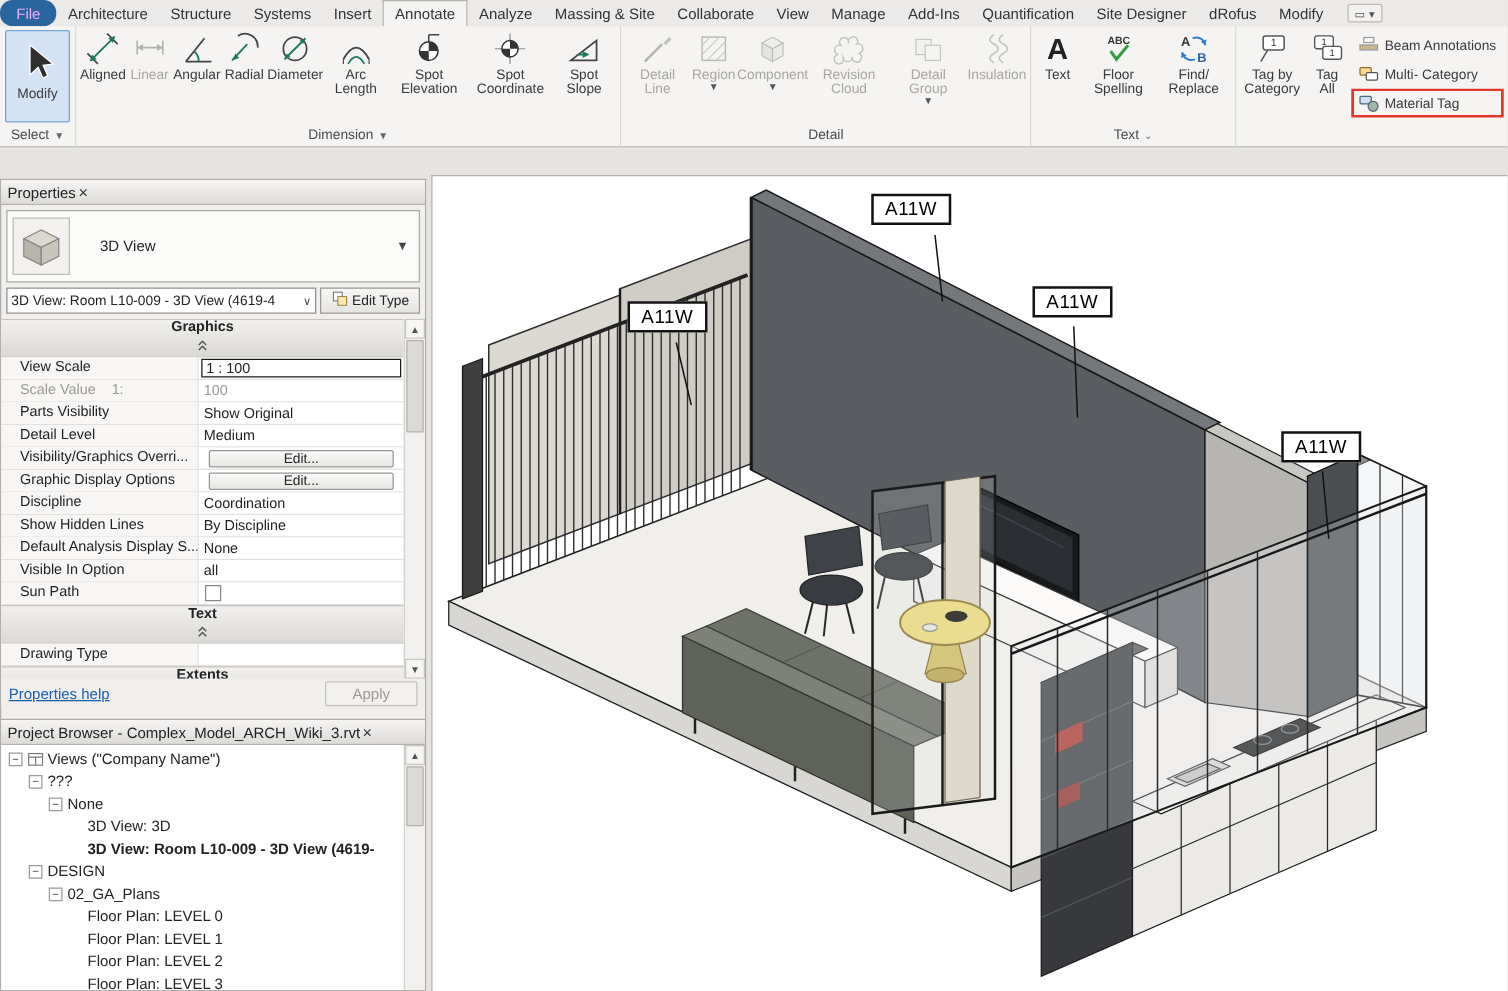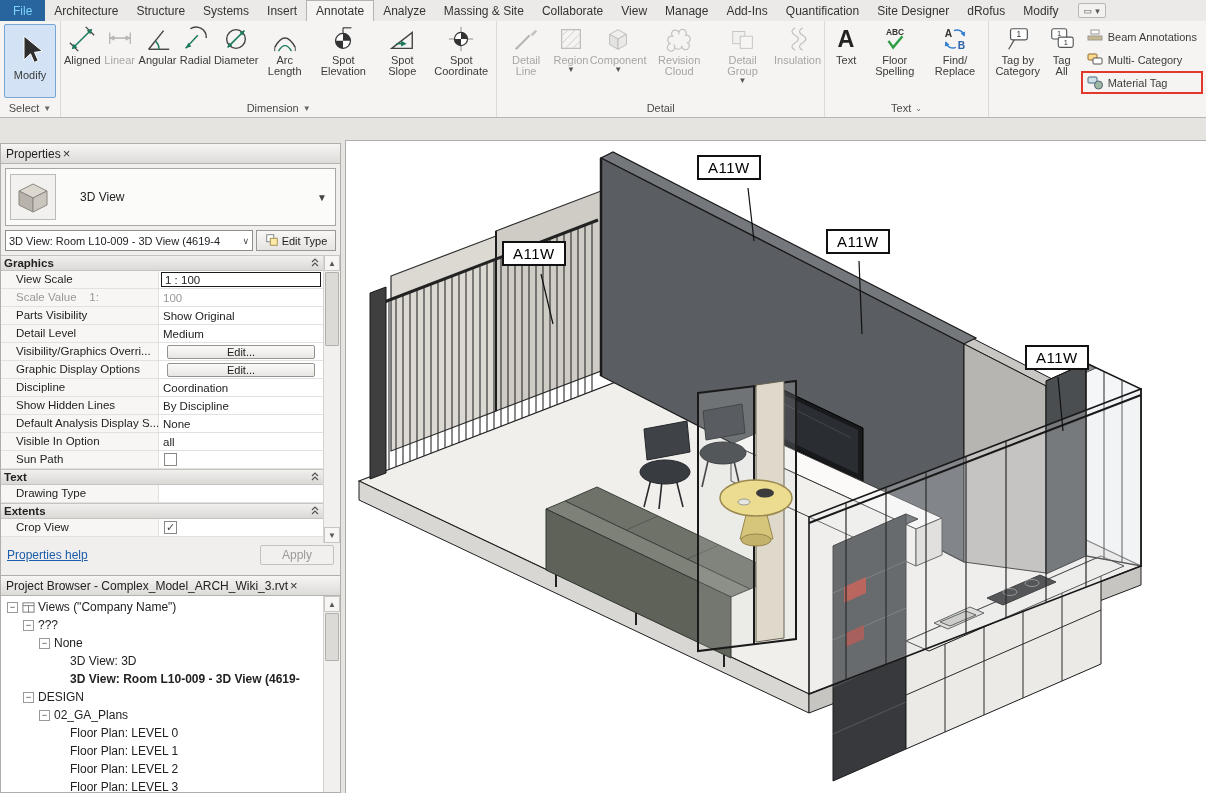--- a/index.html
+++ b/index.html
@@ -2,21 +2,21 @@
 <html><head>
 <meta charset="utf-8">
 <style>
   html,body{margin:0;padding:0;width:1206px;height:793px;overflow:hidden;
     font-family:"Liberation Sans",sans-serif;background:#e6e4e1;font-size:12px;color:#222;}
   *{box-sizing:border-box;}
 
   
   .tabs-bar{position:absolute;left:0;top:0;width:1206px;height:21px;background:#eceae8;display:flex;align-items:stretch;}
   .tab{display:flex;align-items:center;padding:0 9px;font-size:12px;color:#333;white-space:nowrap;cursor:default;}
-  .tab.file{background:#28649e;color:#7dd3fc;padding:0 13px;}
+  .tab.file{background:#28649e;color:#f0abfc;padding:0 13px;border-radius:10px;}
   .tab.active{background:#f5f4f2;border:1px solid #b5b3b0;border-bottom:none;}
   .ribbon-toggle{margin-left:10px;align-self:center;height:15px;border:1px solid #b9b7b4;border-radius:2px;
     background:#f2f1ef;color:#555;font-size:9px;display:flex;align-items:center;padding:0 5px;gap:3px;}
 
   
   .ribbon{position:absolute;left:0;top:21px;width:1206px;height:97px;background:#f5f4f2;border-bottom:1px solid #b8b5b2;display:flex;}
   .rpanel{display:flex;flex-direction:column;border-right:1px solid #dcdad7;}
   .rpanel-tools{flex:1;display:flex;align-items:stretch;padding:2px 3px 0 3px;gap:1px;}
   .rpanel-caption{height:18px;text-align:center;font-size:11px;color:#4a4a4a;display:flex;align-items:center;justify-content:center;gap:4px;}
   .caption-arrow{font-size:8px;color:#666;}
@@ -58,22 +58,22 @@
   .pgrid{flex:1;overflow:hidden;background:#f0efed;}
   .prow{display:flex;height:18px;border-bottom:1px solid #e3e1df;background:#fff;align-items:stretch;}
   .plabel{width:158px;padding:2px 15px;background:#f7f6f5;border-right:1px solid #e3e1df;overflow:hidden;white-space:pre;font-size:11.5px;}
   .pvalue{flex:1;display:flex;align-items:center;padding:1px 2px;overflow:hidden;}
   .vtext{font-size:11.5px;padding:0 2px;white-space:nowrap;}
   .dis{color:#9b9996;}
   .vinput{flex:1;border:1px solid #1a1a1a;background:#fff;height:15px;font-size:11.5px;padding:0 3px;display:flex;align-items:center;}
   .editbtn{margin:0 auto;width:92%;height:14px;border:1px solid #969491;background:linear-gradient(#fafaf9,#e8e6e3);
     font-size:11px;display:flex;align-items:center;justify-content:center;border-radius:2px;}
   .cb{width:13px;height:13px;border:1px solid #8a8886;background:#fff;margin-left:3px;font-size:11px;line-height:11px;text-align:center;color:#444;}
-  .psection{display:flex;height:16px;align-items:center;background:linear-gradient(#f1f0ee,#dbd9d6);
-    border-top:1px solid #c6c4c1;border-bottom:1px solid #c6c4c1;padding:0 3px;font-weight:bold;font-size:11.5px;}
+  .psection{display:flex;height:31px;align-items:center;background:linear-gradient(#f1f0ee,#dbd9d6);
+    border-top:1px solid #c6c4c1;border-bottom:1px solid #c6c4c1;padding:0 3px;font-weight:bold;font-size:11.5px;flex-direction:column;}
   .psec-label{flex:1;}
   .scrollcol{width:17px;background:#f1f0ee;border-left:1px solid #d5d3d0;display:flex;flex-direction:column;}
   .scroll-btn{height:16px;border:1px solid #c8c6c3;background:#f6f5f3;color:#555;font-size:8px;display:flex;align-items:center;justify-content:center;}
   .scroll-thumb{margin:1px;background:#dcdad7;border:1px solid #b2b0ad;border-radius:1px;}
   .props-footer{height:24px;display:flex;align-items:center;justify-content:space-between;padding:0 6px;background:#f0efed;}
   .help-link{color:#1a5dab;text-decoration:underline;font-size:12px;}
   .apply-btn{width:74px;height:20px;border:1px solid #c3c1be;background:#f1f0ee;color:#9b9996;font-size:12px;
     display:flex;align-items:center;justify-content:center;border-radius:2px;}
   .browser-panel{position:absolute;left:0;top:457px;width:341px;bottom:0;display:flex;flex-direction:column;}
   .browser-body{flex:1;display:flex;overflow:hidden;background:#fff;}
@@ -218,39 +218,39 @@
               <path d="M15,17 L15,9 A8,8 0 0 1 23,17 Z" fill="#333"></path>
               <path d="M15,17 L15,25 A8,8 0 0 1 7,17 Z" fill="#333"></path>
             </svg>
           </span>
       <span class="rlabel">Spot Elevation</span>
 
     </div>
         <div class="rbtn big ">
       <span class="ricon">
             <svg width="28" height="28" viewBox="0 0 30 30">
-              <polygon points="4,25 26,25 26,8" fill="none" stroke="#444" stroke-width="1.5"></polygon>
-              <line x1="9" y1="20" x2="18" y2="20" stroke="#1b7a5e" stroke-width="1.6"></line>
-              <polygon points="20,20 14,17 14,23" fill="#1b7a5e"></polygon>
-            </svg>
-          </span>
-      <span class="rlabel">Spot Slope</span>
-
-    </div>
-        <div class="rbtn big ">
-      <span class="ricon">
-            <svg width="28" height="28" viewBox="0 0 30 30">
               <line x1="15" y1="2" x2="15" y2="28" stroke="#888" stroke-width="1"></line>
               <line x1="2" y1="15" x2="28" y2="15" stroke="#888" stroke-width="1"></line>
               <circle cx="15" cy="15" r="7" fill="#fff" stroke="#333" stroke-width="1.3"></circle>
               <path d="M15,15 L15,8 A7,7 0 0 1 22,15 Z" fill="#333"></path>
               <path d="M15,15 L15,22 A7,7 0 0 1 8,15 Z" fill="#333"></path>
             </svg>
           </span>
       <span class="rlabel">Spot Coordinate</span>
+
+    </div>
+        <div class="rbtn big ">
+      <span class="ricon">
+            <svg width="28" height="28" viewBox="0 0 30 30">
+              <polygon points="4,25 26,25 26,8" fill="none" stroke="#444" stroke-width="1.5"></polygon>
+              <line x1="9" y1="20" x2="18" y2="20" stroke="#1b7a5e" stroke-width="1.6"></line>
+              <polygon points="20,20 14,17 14,23" fill="#1b7a5e"></polygon>
+            </svg>
+          </span>
+      <span class="rlabel">Spot Slope</span>
 
     </div>
       </div>
     <div class="rpanel-caption">
       <span>Dimension</span>
         <span class="caption-arrow">▼</span>
     </div>
   </div>
 
   <div class="rpanel">

